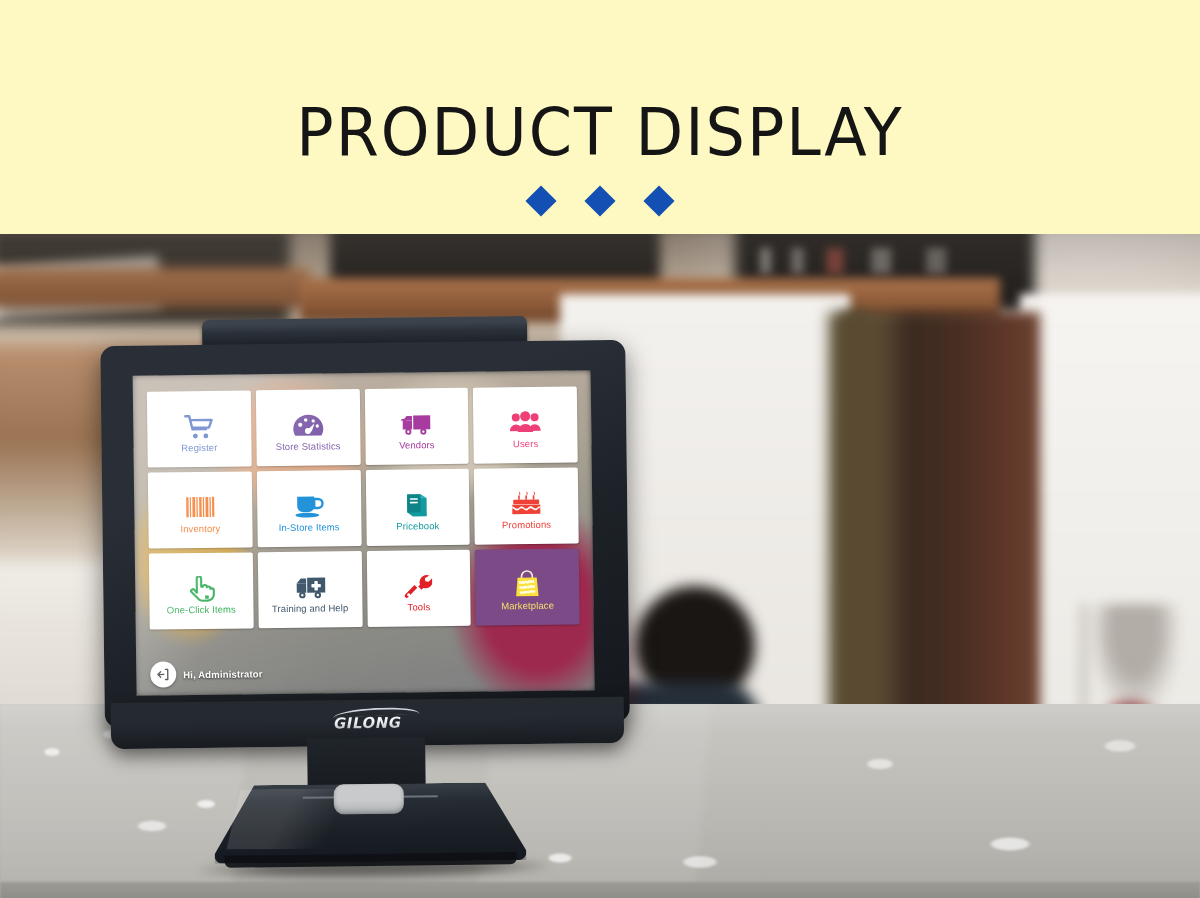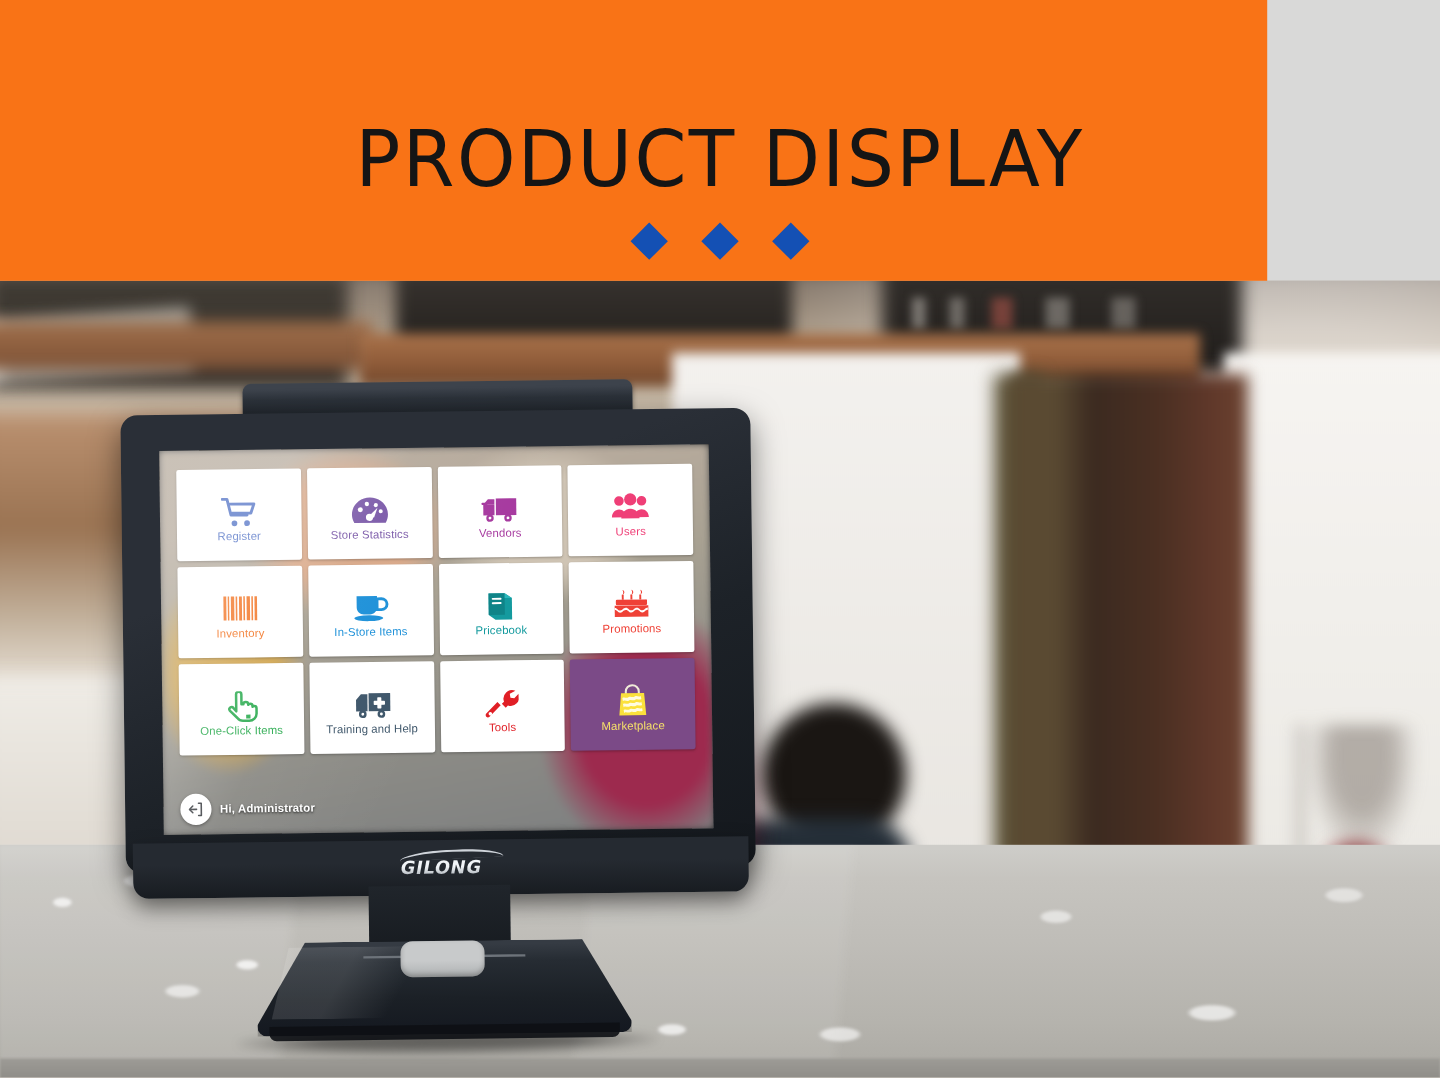--- a/index.html
+++ b/index.html
@@ -5,22 +5,22 @@
   * { margin:0; padding:0; box-sizing:border-box; }
   html,body { width:1200px; height:898px; overflow:hidden; }
   body {
     font-family:"Liberation Sans", sans-serif;
     background:#d9d9d8;
     position:relative;
   }
 
   
   .header {
-    position:absolute; left:0; top:0; width:1056px; height:234px;
-    background:#f97316;
+    position:absolute; left:0; top:0; width:1200px; height:234px;
+    background:#fef9c3;
     z-index:30;
   }
   .header-title {
     position:absolute; left:0; top:96px; width:1200px;
     text-align:center;
     font-size:62px;
     letter-spacing:2px;
     font-weight:400;
     color:#151515;
     font-family:"DejaVu Sans", sans-serif;

